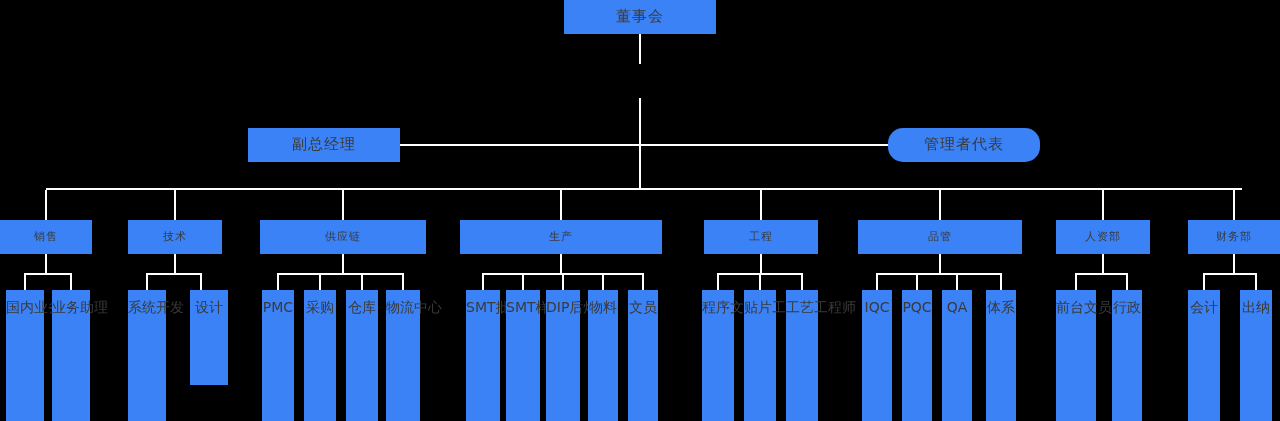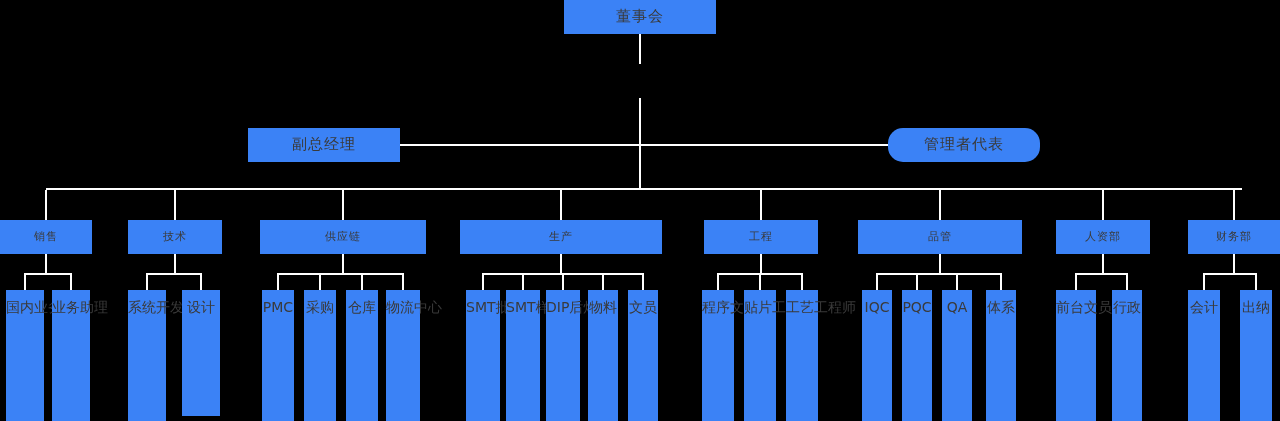--- a/index.html
+++ b/index.html
@@ -96,21 +96,21 @@
       <div class="box dept" style="left:128px; top:220px; width:94px; height:34px;">
         <span>技术</span>
       </div>
       <div class="conn" style="left:174px; top:254px; width:2px; height:21px;"></div>
       <div class="conn" style="left:147px; top:273px; width:54px; height:2px;"></div>
       <div class="conn" style="left:146px; top:273px; width:2px; height:17px;"></div>
       <div class="box leaf" style="left:128px; top:290px; width:38px; height:131px;">
         <span class="v">系统开发</span>
       </div>
       <div class="conn" style="left:200px; top:273px; width:2px; height:17px;"></div>
-      <div class="box leaf" style="left:182px; top:290px; width:38px; height:126px;justify-content:flex-end;">
+      <div class="box leaf" style="left:190px; top:290px; width:38px; height:95px;justify-content:flex-end;">
         <span class="v">设计</span>
       </div>
       <div class="conn" style="left:342px; top:190px; width:2px; height:30px;"></div>
       <div class="box dept" style="left:260px; top:220px; width:166px; height:34px;">
         <span>供应链</span>
       </div>
       <div class="conn" style="left:342px; top:254px; width:2px; height:21px;"></div>
       <div class="conn" style="left:278px; top:273px; width:125px; height:2px;"></div>
       <div class="conn" style="left:277px; top:273px; width:2px; height:17px;"></div>
       <div class="box leaf" style="left:262px; top:290px; width:32px; height:161px;">

